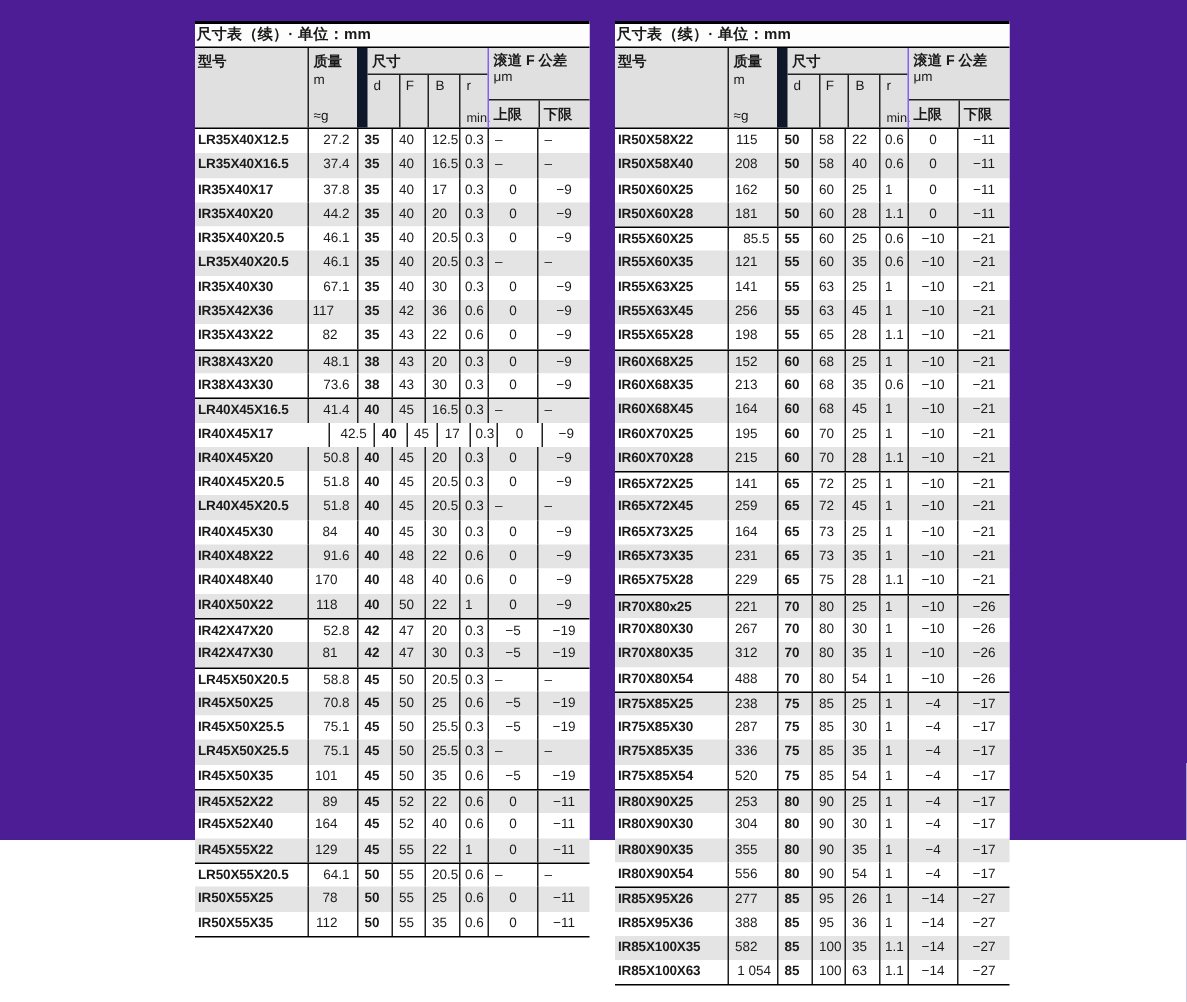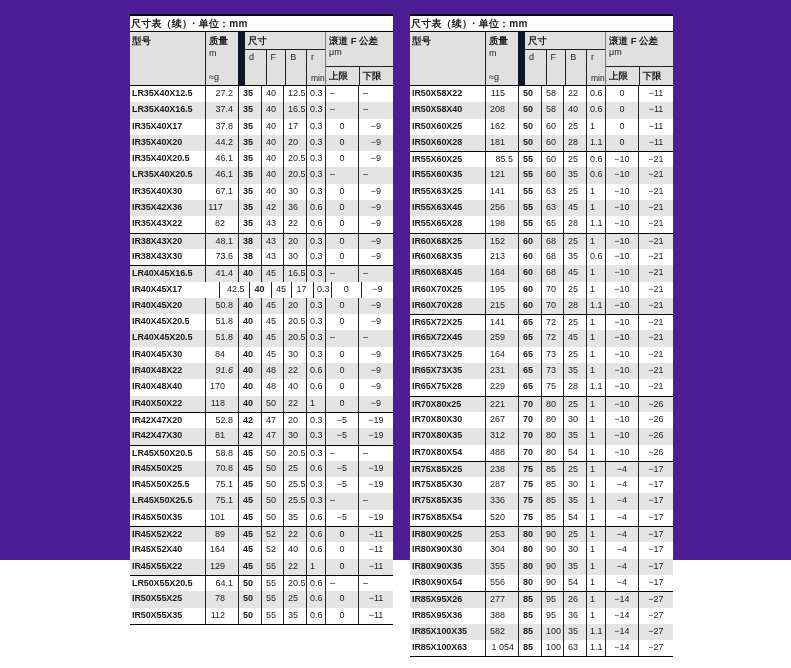--- a/index.html
+++ b/index.html
@@ -257,21 +257,21 @@
           <div class="cell c-mass" style="padding-right: 13px;">84</div>
           <div class="cell c-d">40</div>
           <div class="cell c-f">45</div>
           <div class="cell c-b">30</div>
           <div class="cell c-r">0.3</div>
           <div class="cell c-upper">0</div>
           <div class="cell c-lower">−9</div>
         </div>
         <div class="trow zebra">
           <div class="cell c-model">IR40X48X22</div>
-          <div class="cell c-mass" style="padding-right: 5px; font-style: italic;">91.6</div>
+          <div class="cell c-mass" style="padding-right: 5px;">91.6</div>
           <div class="cell c-d">40</div>
           <div class="cell c-f">48</div>
           <div class="cell c-b">22</div>
           <div class="cell c-r">0.6</div>
           <div class="cell c-upper">0</div>
           <div class="cell c-lower">−9</div>
         </div>
         <div class="trow">
           <div class="cell c-model">IR40X48X40</div>
           <div class="cell c-mass" style="padding-right: 13px;">170</div>

